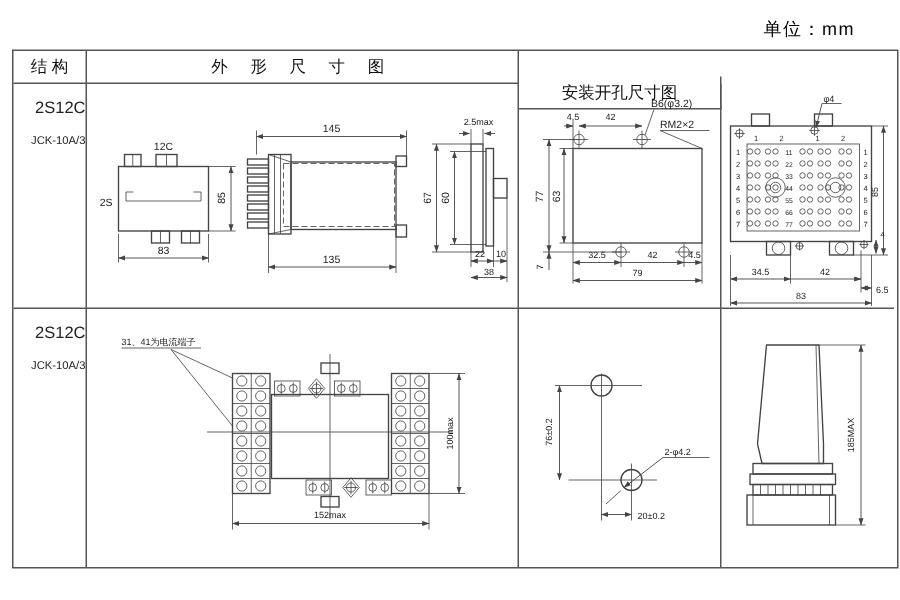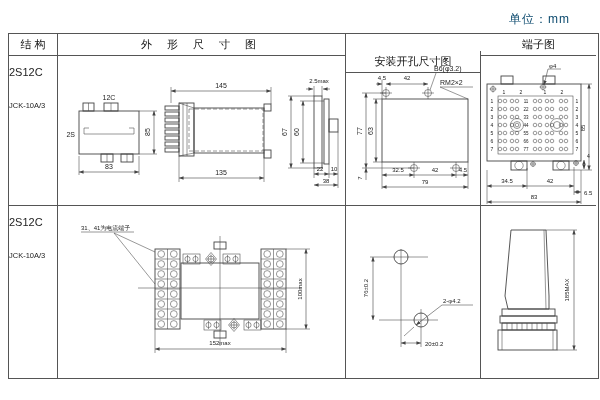--- a/index.html
+++ b/index.html
@@ -1,23 +1,23 @@
 <!DOCTYPE html>
 <html><head>
 <meta charset="utf-8">
 <style>
   html,body{margin:0;padding:0;background:#fff;}
   .sheet{position:relative;width:600px;height:400px;background:#fff;overflow:hidden;
          font-family:"Liberation Sans","DejaVu Sans",sans-serif;color:#222;}
-  .unit{position:absolute;top:11px;right:30px;font-size:12px;letter-spacing:1px;color:#0c4a6e;}
+  .unit{position:absolute;top:11px;right:30px;font-size:12px;letter-spacing:1px;color:#000000;}
   .tbl{position:absolute;left:8px;top:33px;width:589px;height:344px;border:1px solid #555;}
   .cell{position:absolute;box-sizing:border-box;overflow:hidden;}
   .bR{border-right:1px solid #555;} .bB{border-bottom:1px solid #555;}
   .hcell{display:flex;align-items:center;justify-content:center;font-size:11px;color:#111;}
-  .struct{display:flex;flex-direction:column;align-items:flex-start;gap:12px;}
+  .struct{display:flex;flex-direction:column;align-items:flex-end;}
   .model{font-size:11px;margin-top:10px;}
   .vtext{width:1em;word-break:break-all;line-height:1.5;font-size:10.5px;text-align:center;margin:7px auto 0;}
   .code{font-size:7.5px;margin-top:11px;white-space:nowrap;}
   svg{display:block;}
   svg text{font-family:"Liberation Sans","DejaVu Sans",sans-serif;font-size:7px;fill:#222;}
   .o{fill:none;stroke:#444;stroke-width:0.9;}
   .t{fill:none;stroke:#444;stroke-width:0.55;}
   .dm{fill:none;stroke:#444;stroke-width:0.6;}
   .dash{stroke-dasharray:4 2;}
   .d6{font-size:6px;} .d5{font-size:5px;} .d45{font-size:4.5px;}
@@ -34,21 +34,20 @@
 </svg>
 
 <div class="sheet">
   <div class="unit">单位：mm</div>
 
   <div class="tbl">
 
     <div class="cell hcell bR bB" style="left:49px;top:0;width:288px;height:22px;letter-spacing:6px">外 形 尺 寸 图</div>
     <div class="cell hcell bR bB" style="left:0;top:0;width:49px;height:22px">结 构</div>
     <div class="cell hcell bR bB" style="left:337px;top:17px;width:135px;height:22px">安装开孔尺寸图</div>
-    <div class="cell hcell bB" style="left:472px;top:0;width:115px;height:22px">端子图</div>
 
     <div class="cell bR bB struct" style="left:0;top:22px;width:49px;height:150px">
       <div class="model">2S12C</div>
       <div class="code">JCK-10A/3</div>
     </div>
 
     <div class="cell bR bB" style="left:49px;top:22px;width:288px;height:150px">
       <svg width="288" height="150" viewBox="0 0 288 150">
 
         <g>

